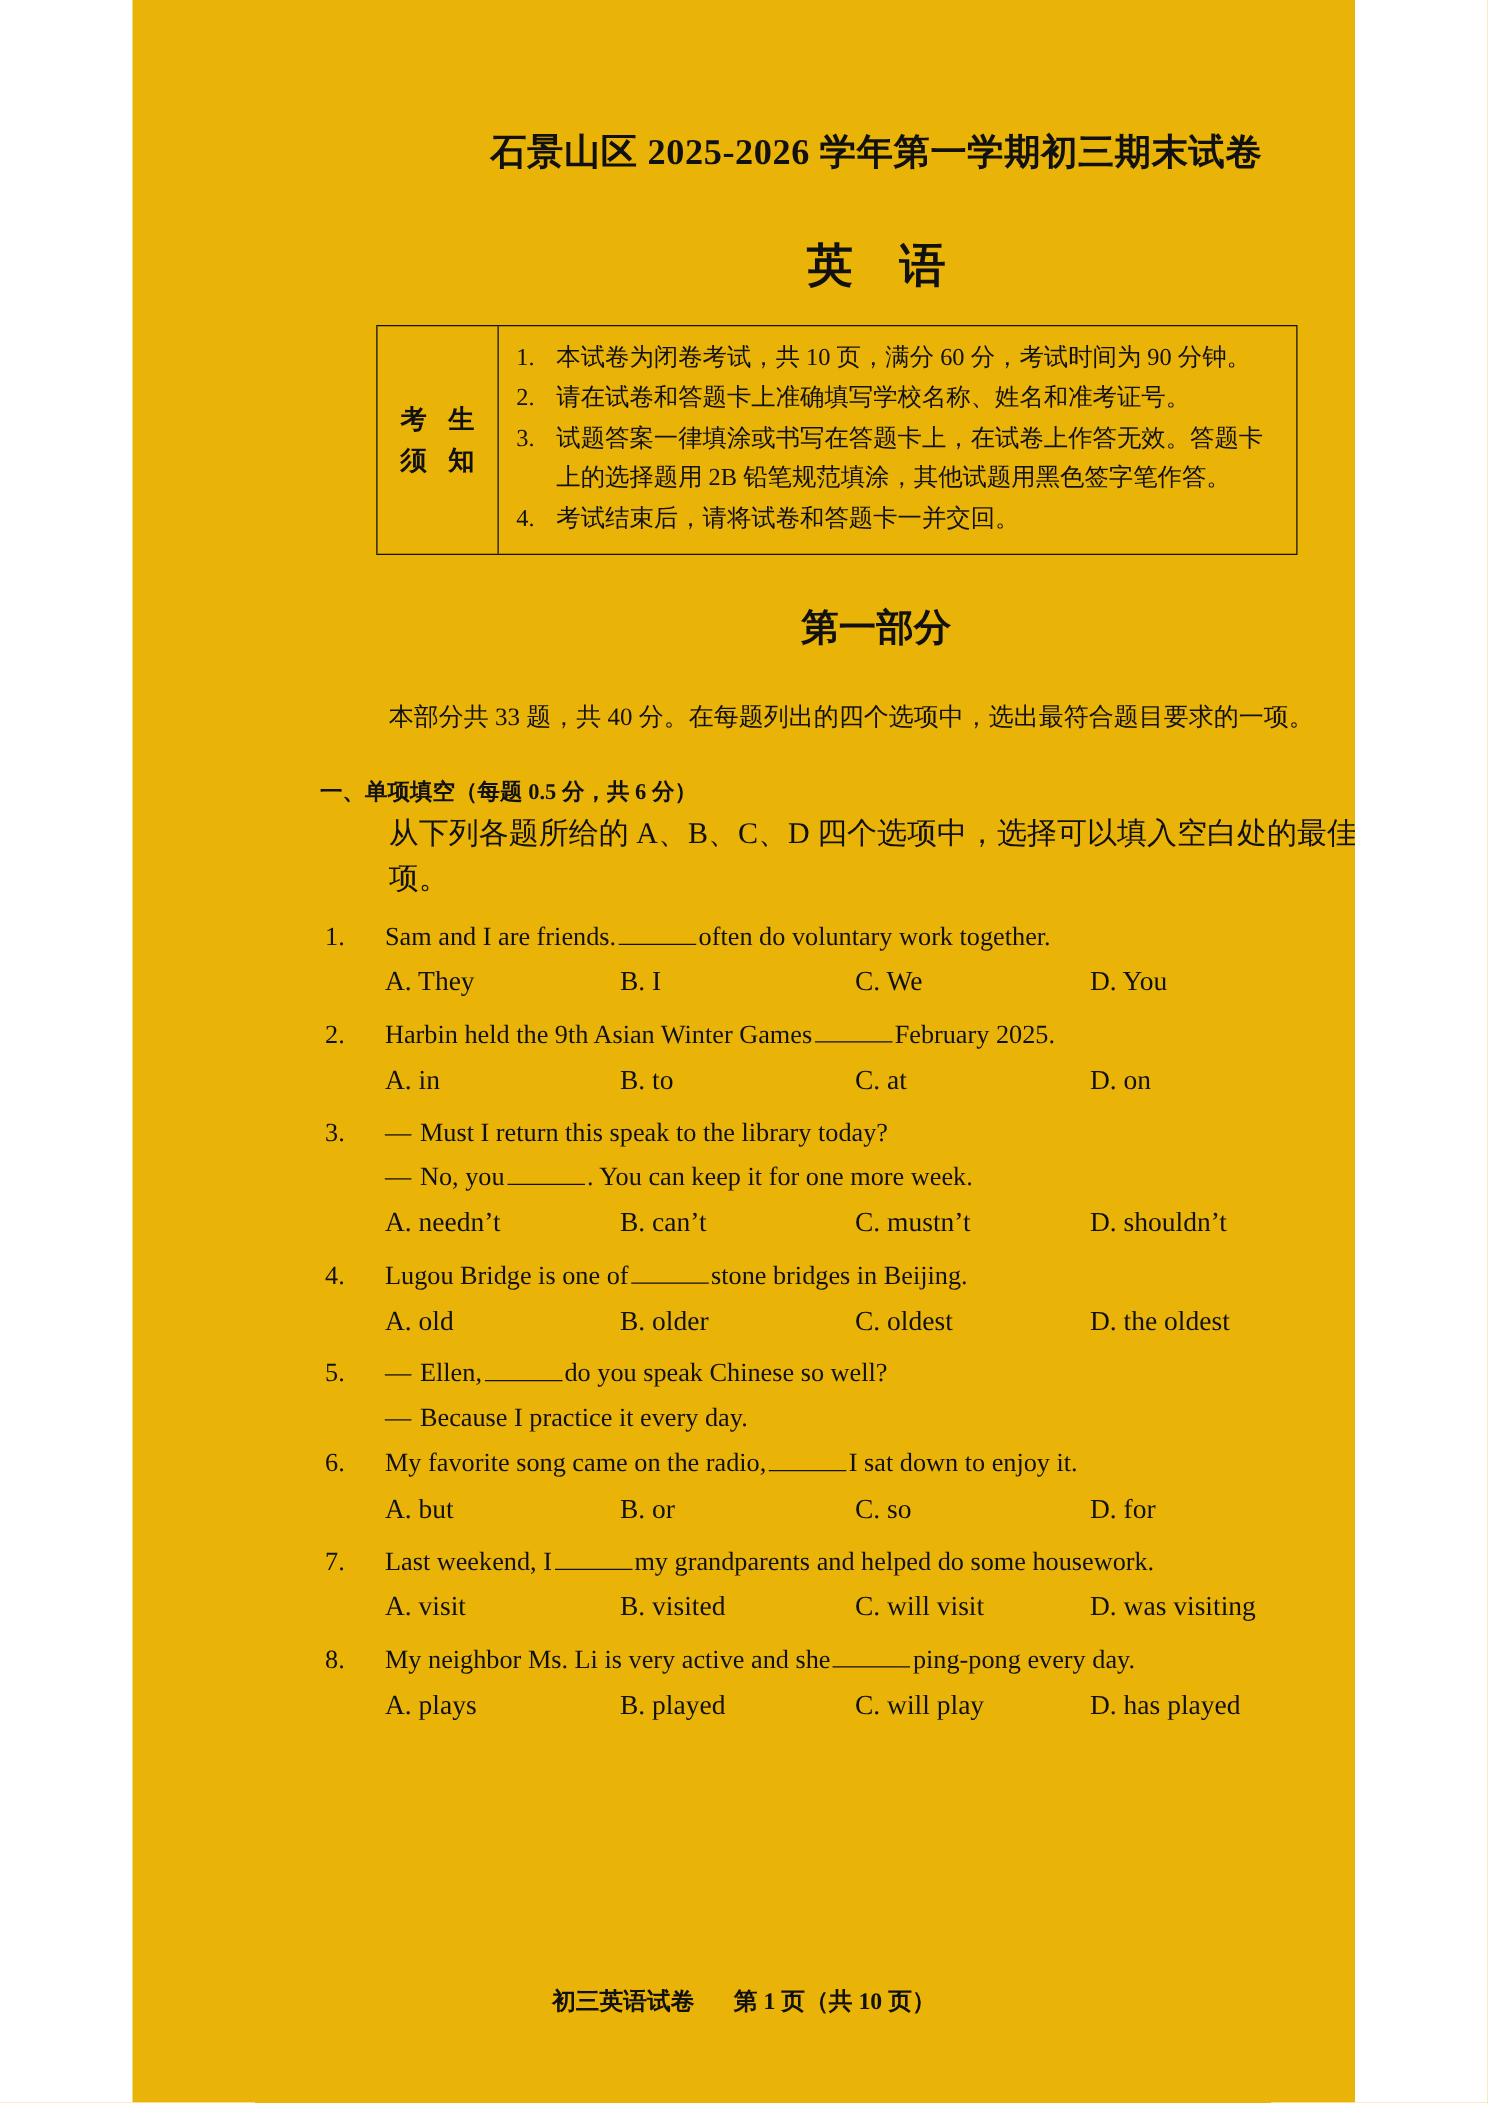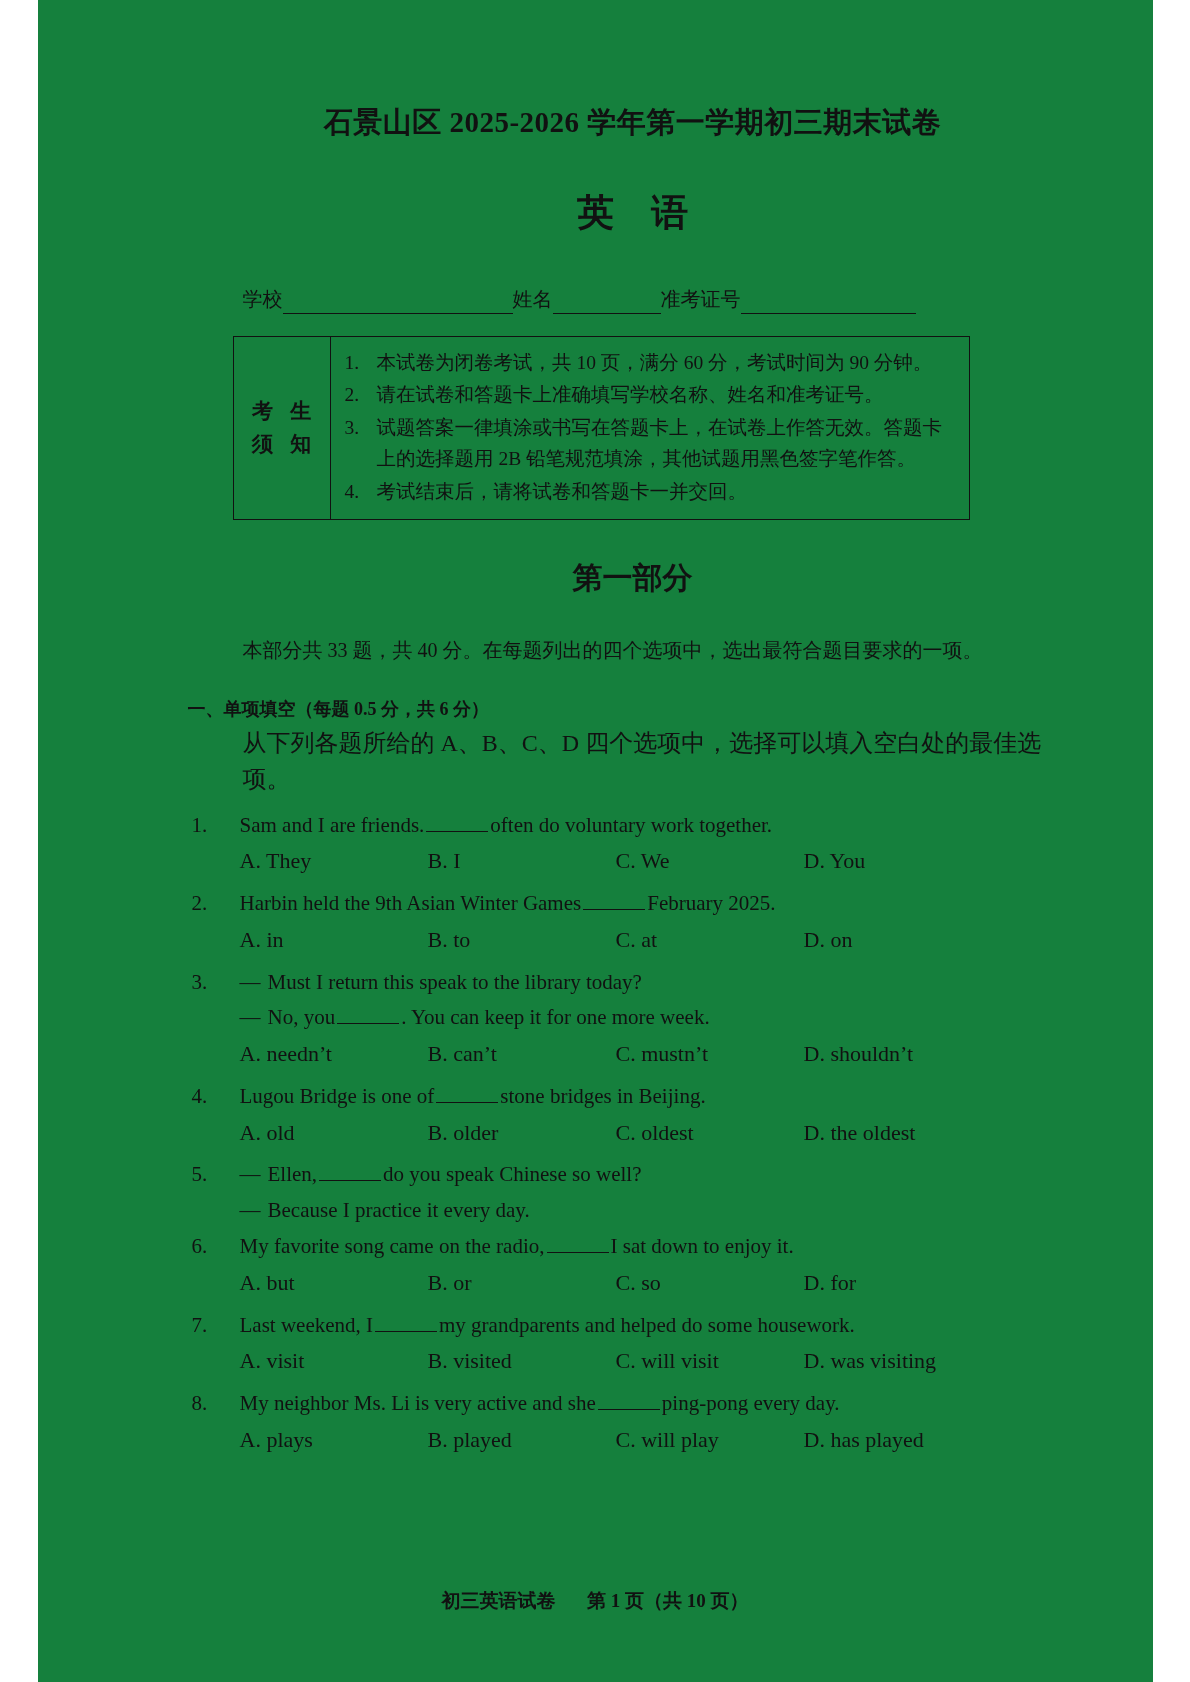--- a/index.html
+++ b/index.html
@@ -6,24 +6,24 @@
     margin: 0;
     padding: 0;
     background: #ffffff;
   }
   body {
     font-family: "Liberation Serif", "DejaVu Serif", serif;
     color: #111111;
   }
   .page {
     position: relative;
-    width: 1115px;
+    width: 978px;
     height: 1682px;
     margin: 0 auto;
-    background: #15803d;
+    background: #eab308;
     overflow: hidden;
   }
   .inner {
     position: absolute;
     left: 150px;
     top: 0;
     width: 890px;
     height: 100%;
   }
 
@@ -184,28 +184,20 @@
 </style>
 </head>
 <body>
 
 <div class="page">
   <div class="inner">
 
     <div class="exam-title">石景山区 2025-2026 学年第一学期初三期末试卷</div>
     <div class="subject-title">英 语</div>
 
-    <div class="idline">
-      <span class="lbl">学校</span>
-      <span class="rule school"></span>
-      <span class="lbl">姓名</span>
-      <span class="rule name"></span>
-      <span class="lbl">准考证号</span>
-      <span class="rule ticket"></span>
-    </div>
 
     <div class="notice">
       <div class="notice-label">
         <span>考 生</span>
         <span>须 知</span>
       </div>
       <div class="notice-body">
         <div class="notice-item">
           <span class="notice-num">1.</span>
           <span class="notice-text">本试卷为闭卷考试，共 10 页，满分 60 分，考试时间为 90 分钟。</span>

